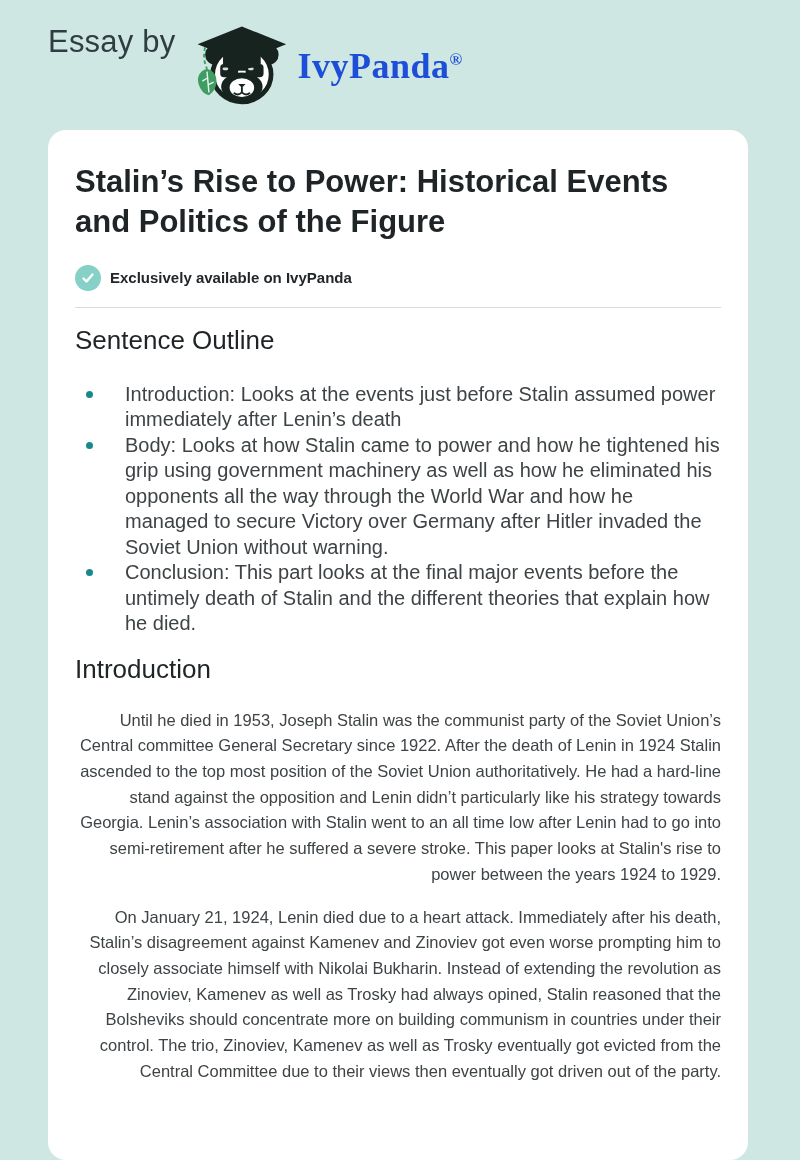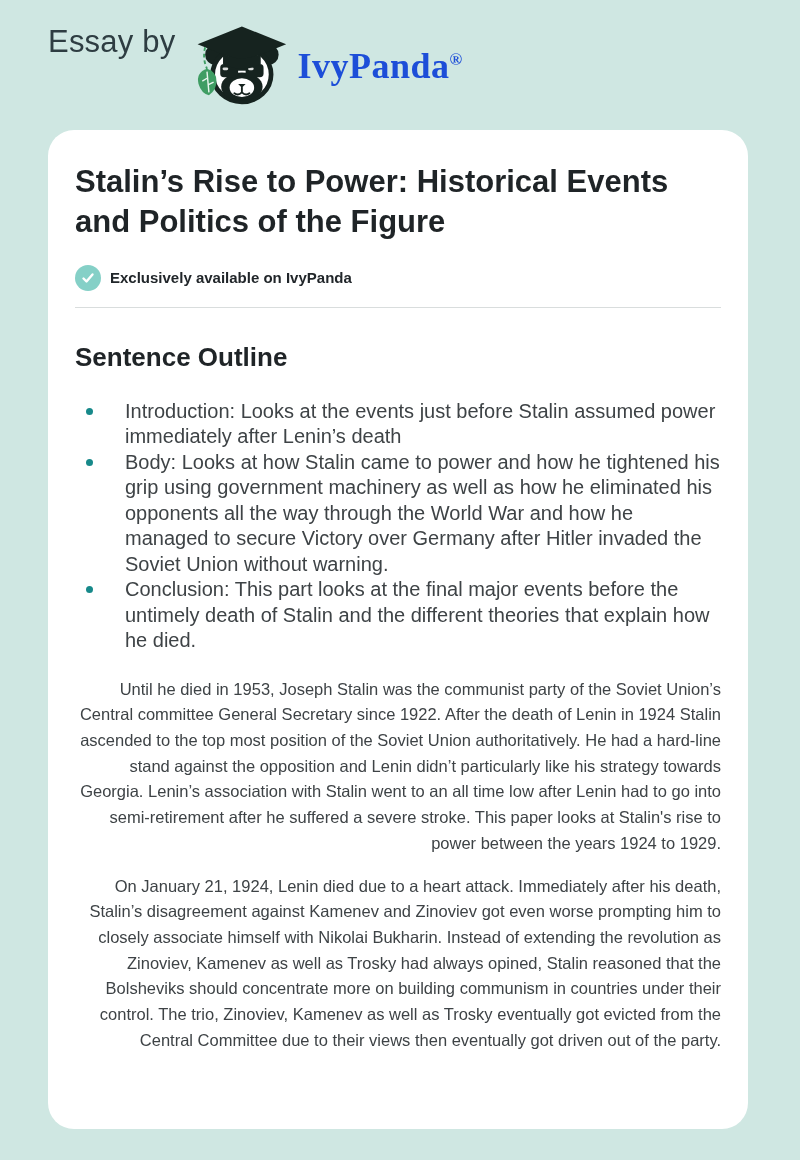--- a/index.html
+++ b/index.html
@@ -37,21 +37,21 @@
     margin-left: 8px;
     letter-spacing: 0.5px;
   }
   .brand sup { font-size: 17px; font-weight: 700; }
 
   
   .card {
     background: #ffffff;
     width: 646px;
     margin: 14px 0 0 48px;
-    border-radius: 26px;
+    border-radius: 18px;
     padding: 32px 27px 76px 27px;
   }
   .title {
     font-size: 31px;
     font-weight: 700;
     color: #1f2427;
     line-height: 1.3;
     margin: 0;
   }
   .badge {
@@ -76,23 +76,23 @@
     font-weight: 700;
     color: #21262a;
   }
   .divider {
     border: none;
     border-top: 1px solid #d9dddd;
     margin: 16px 0 0;
   }
   h2.section-heading {
     font-size: 26px;
-    font-weight: 700;
+    font-weight: 400;
     color: #1f2427;
-    margin: 34px 0 0;
+    margin: 17px 0 0;
   }
   .outline-list {
     list-style: none;
     margin: 26px 0 0;
     padding: 0;
   }
   .outline-list li {
     position: relative;
     padding-left: 50px;
     font-size: 20px;
@@ -182,16 +182,17 @@
     <li>
       <span class="bullet-dot"></span>
       <span>Body: Looks at how Stalin came to power and how he tightened his grip using government machinery as well as how he eliminated his opponents all the way through the World War and how he managed to secure Victory over Germany after Hitler invaded the Soviet Union without warning.</span>
     </li>
     <li>
       <span class="bullet-dot"></span>
       <span>Conclusion: This part looks at the final major events before the untimely death of Stalin and the different theories that explain how he died.</span>
     </li>
   </ul>
 
+  <h2 class="section-heading">Introduction</h2>
 
   <p class="para first">Until he died in 1953, Joseph Stalin was the communist party of the Soviet Union’s Central committee General Secretary since 1922. After the death of Lenin in 1924 Stalin ascended to the top most position of the Soviet Union authoritatively. He had a hard-line stand against the opposition and Lenin didn’t particularly like his strategy towards Georgia. Lenin’s association with Stalin went to an all time low after Lenin had to go into semi-retirement after he suffered a severe stroke. This paper looks at Stalin's rise to power between the years 1924 to 1929.</p>
   <p class="para">On January 21, 1924, Lenin died due to a heart attack. Immediately after his death, Stalin’s disagreement against Kamenev and Zinoviev got even worse prompting him to closely associate himself with Nikolai Bukharin. Instead of extending the revolution as Zinoviev, Kamenev as well as Trosky had always opined, Stalin reasoned that the Bolsheviks should concentrate more on building communism in countries under their control. The trio, Zinoviev, Kamenev as well as Trosky eventually got evicted from the Central Committee due to their views then eventually got driven out of the party.</p>
 </div>
 
 </body></html>

